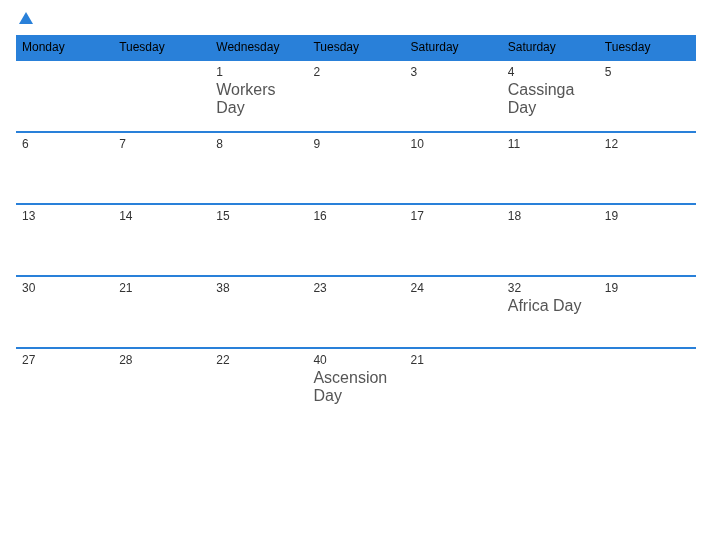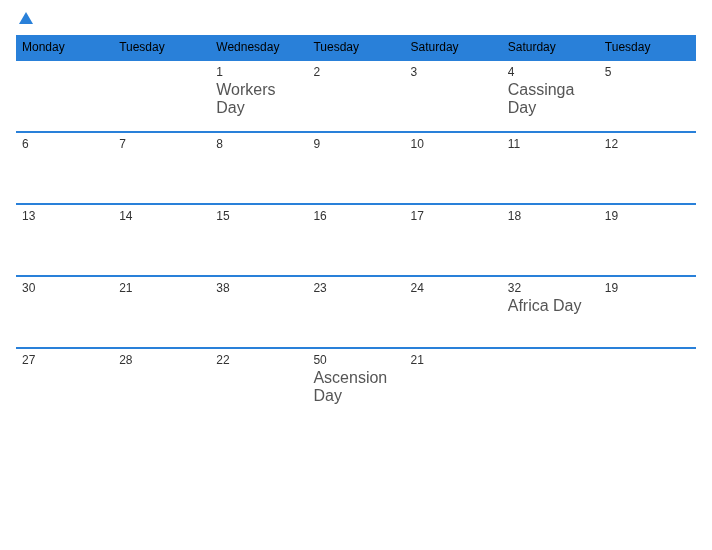--- a/index.html
+++ b/index.html
@@ -230,21 +230,21 @@
           <td>
             <span class="day-num">27</span>
           </td>
           <td>
             <span class="day-num">28</span>
           </td>
           <td>
             <span class="day-num">22</span>
           </td>
           <td>
-            <span class="day-num">50</span>
+            <span class="day-num">40</span>
             <span class="holiday">Ascension Day</span>
           </td>
           <td>
             <span class="day-num">21</span>
           </td>
           <td class="empty"></td>
           <td class="empty"></td>
         </tr>
       </tbody>
   </table>

